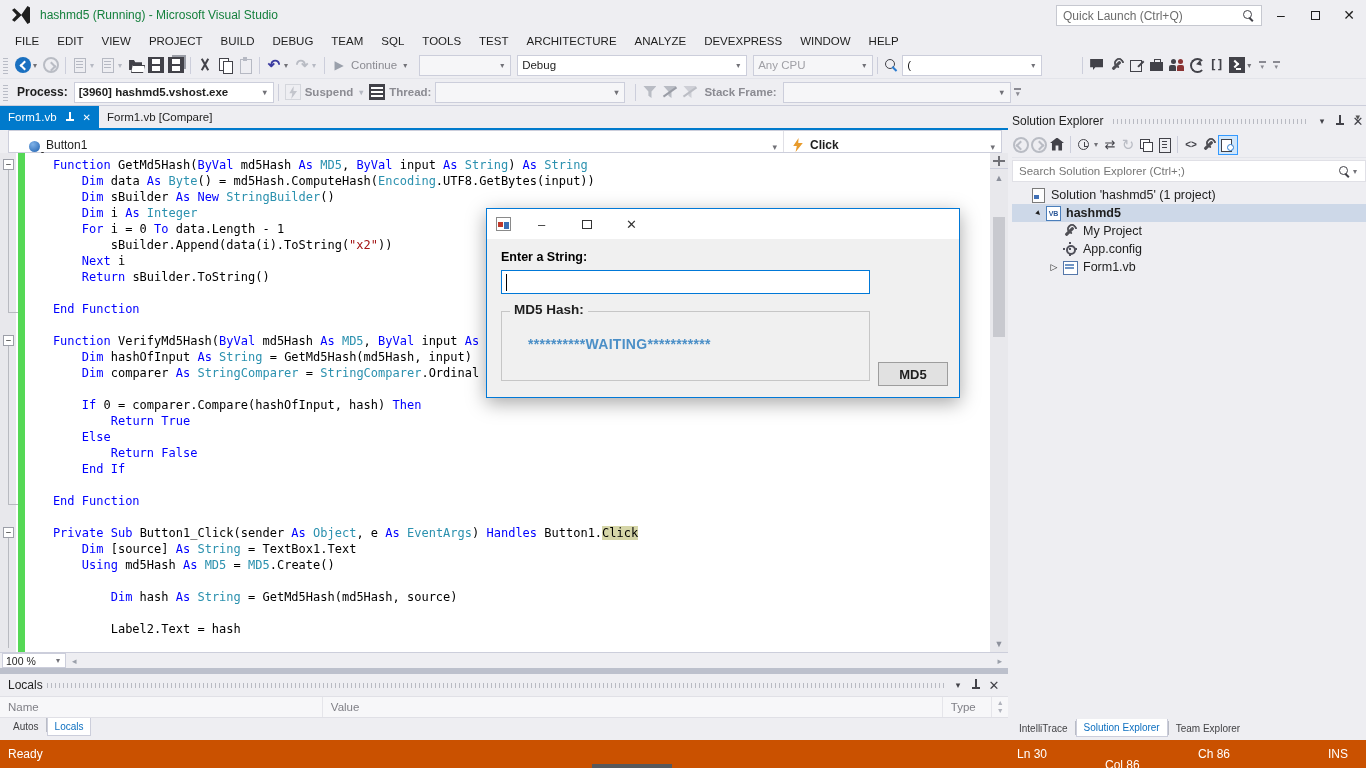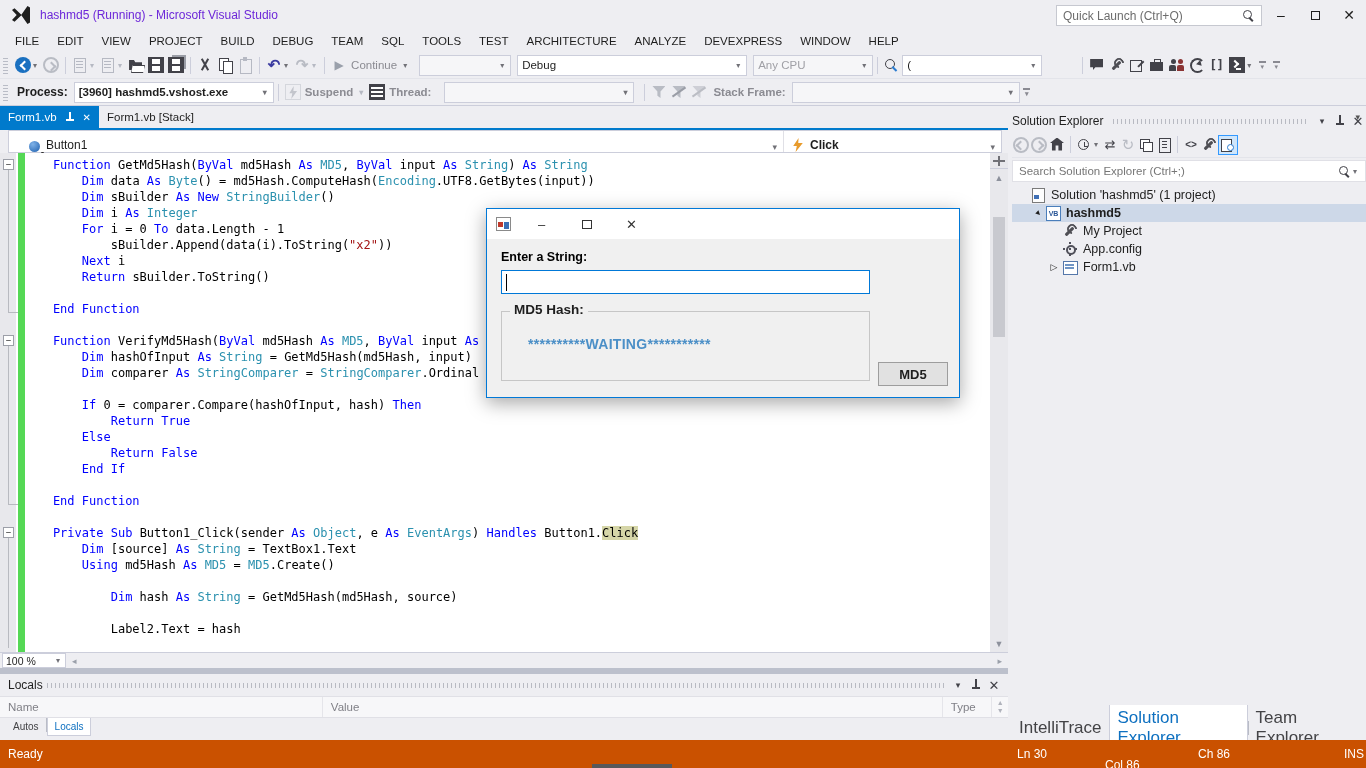--- a/index.html
+++ b/index.html
@@ -5,21 +5,21 @@
   * { margin:0; padding:0; box-sizing:border-box; }
   html,body { width:1366px; height:768px; overflow:hidden; }
   body { font-family:"Liberation Sans", sans-serif; font-size:12px; color:#1e1e1e; background:#eeeef2; }
   .vs { position:relative; width:1366px; height:768px; background:#eeeef2; overflow:hidden; }
 
   
   .titlebar { position:absolute; left:0; top:0; width:1366px; height:30px; display:flex; align-items:center; }
   .vs-logo { width:22px; height:20px; margin:0 8px 0 10px; position:relative; }
   .vs-logo::before { content:''; position:absolute; inset:1px 2px; background:#1e1e1e;
     clip-path:polygon(0 22%,14% 12%,52% 48%,86% 0,100% 8%,100% 92%,86% 100%,52% 52%,14% 88%,0 78%,26% 50%); }
-  .title-text { color:#6d28d9;text-align:right; }
+  .title-text { color:#15803d;text-align:right; }
   .quick-launch { position:absolute; left:1056px; top:5px; width:206px; height:21px; background:#fff;
     border:1px solid #c6c8d0; display:flex; align-items:center; padding:0 6px; color:#6d6d6d; }
   .quick-launch .ql-text { flex:1; }
   .mag { width:13px; height:13px; position:relative; }
   .mag::before { content:''; position:absolute; left:1px; top:1px; width:7px; height:7px; border:1.6px solid #424249; border-radius:50%; }
   .mag::after { content:''; position:absolute; left:8px; top:8px; width:5px; height:1.8px; background:#424249; transform:rotate(45deg); transform-origin:0 0; }
   .win-btns { position:absolute; right:0; top:0; height:30px; display:flex; }
   .win-btn { width:34px; height:30px; display:flex; align-items:center; justify-content:center; color:#1e1e1e; font-size:14px; }
   .restore-glyph { width:9px; height:9px; border:1px solid #1e1e1e; position:relative; background:#eeeef2; }
   .restore-glyph::before { content:''; position:absolute; left:2px; top:-4px; width:9px; height:9px; border:1px solid #1e1e1e; z-index:-1; }
@@ -210,21 +210,21 @@
   .ti { width:16px; height:16px; position:relative; flex:none; }
   .ti-solution::before { content:''; position:absolute; left:2px; top:1px; width:11px; height:13px; border:1.3px solid #7a7a7a; background:#fdfdfd; }
   .ti-solution::after { content:''; position:absolute; left:4px; top:8px; width:5px; height:4px; background:#3f6fb5; }
   .ti-vb-project { border:1px solid #4a7ebb; background:#fff; font:bold 7px/14px "Liberation Sans",sans-serif; color:#2b5797; text-align:center; width:15px; height:15px; }
   .ti-form::before { content:''; position:absolute; left:1px; top:2px; width:13px; height:12px; border:1.3px solid #5577aa; background:#fff; }
   .ti-form::after { content:''; position:absolute; left:3px; top:5px; width:9px; height:1.5px; background:#6f94c4; box-shadow:0 3px 0 #6f94c4; }
   .i-gear::before { content:''; position:absolute; left:4px; top:4px; width:6px; height:6px; border:2px solid #50505a; border-radius:50%; }
   .i-gear::after { content:''; position:absolute; left:6.5px; top:6.5px; width:2px; height:2px; background:#50505a;
     box-shadow:0 -6px 0 #50505a, 0 6px 0 #50505a, -6px 0 0 #50505a, 6px 0 0 #50505a; }
 
-  .panel-tabs { position:absolute; left:1012px; top:716px; width:354px; height:24px; display:flex; align-items:center; font-size:17px; }
+  .panel-tabs { position:absolute; left:1012px; top:716px; width:354px; height:24px; display:flex; align-items:center; font-size:10px; }
   .ptab { padding:3px 7px; color:#434346; }
   .ptab.active { background:#fff; color:#0e70c0; border:1px solid #cccedb; border-top:none; }
   .ptab-sep { width:1px; height:14px; background:#b9bcc6; }
 
   
   .sash { position:absolute; left:0; top:668px; width:1008px; height:6px; background:#bcc0cc; }
   .locals-head { position:absolute; left:0; top:674px; width:1008px; height:22px; display:flex; align-items:center; padding-left:8px; }
   .locals-cols { position:absolute; left:0; top:696px; width:1008px; height:22px; background:#f7f7f9; border-top:1px solid #e0e0e6; border-bottom:1px solid #e0e0e6; display:flex; align-items:center; color:#808087; font-size:11.5px; }
   .lcol { padding-left:8px; border-right:1px solid #e5e5ea; height:100%; display:flex; align-items:center; }
   .lcol-scroll { margin-left:auto; width:16px; display:flex; flex-direction:column; align-items:center; color:#b0b3bc; font-size:7px; line-height:8px; }
@@ -391,21 +391,21 @@
       </div>
     <span class="tsep"></span>
     <span class="tbtn">
       <span class="ico i-bolt boxed"></span>
       <span class="gray-text" style="margin:0 4px;">Suspend</span>
       <span class="dd dis">▾</span>
     </span>
     <span class="tbtn">
         <span class="ico i-thread"></span>
       </span>
-    <span class="gray-text" style="margin:0 13px 0 2px;">Thread:</span>
+    <span class="gray-text" style="margin:0 4px 0 2px;">Thread:</span>
     <div class="combo dis" style="width:190px;">
         <span class="cval"></span>
         <span class="dd">▾</span>
       </div>
     <span class="tsep" style="margin-left:10px;"></span>
     <span class="tbtn">
         <span class="ico i-funnel"></span>
       </span>
     <span class="tbtn">
         <span class="ico i-funnel strike"></span>
@@ -424,21 +424,21 @@
       </span>
   </div>
 
   <div class="tabstrip" id="tabstrip">
       <div class="doc-tab active">
         <span>Form1.vb</span>
         <span class="tab-pin"></span>
         <span class="tab-x">✕</span>
       </div>
       <div class="doc-tab">
-        <span>Form1.vb [Stack]</span>
+        <span>Form1.vb [Compare]</span>
       </div>
     </div>
   <span class="tabstrip-dd" style="top:112px;">▾</span>
   <div class="doc-accent"></div>
 
   <div class="navbar">
     <div class="nav-combo nav-left">
       <span class="sphere"></span>
       <span>Button1</span>
       <span class="nav-dd">▾</span>
@@ -594,21 +594,21 @@
       <span class="ptab active">Solution Explorer</span>
       <span class="ptab-sep"></span>
       <span class="ptab">Team Explorer</span>
     </div>
 
   <div class="statusbar">
     <span class="sb-item" style="left:8px;">Ready</span>
     <span class="sb-item" style="left:1017px;">Ln 30</span>
     <span class="sb-item" style="left:1105px;margin-top:11px;">Col 86</span>
     <span class="sb-item" style="left:1198px;">Ch 86</span>
-    <span class="sb-item" style="left:1328px;margin-left:16px;">INS</span>
+    <span class="sb-item" style="left:1328px;">INS</span>
   </div>
   <div class="taskbar-notch"></div>
 
   <div class="dialog">
     <div class="dlg-title">
       <span class="dlg-ico"></span>
       <span class="dlg-btn">–</span>
       <span class="dlg-btn">
           <span class="dlg-max-glyph"></span>
         </span>

